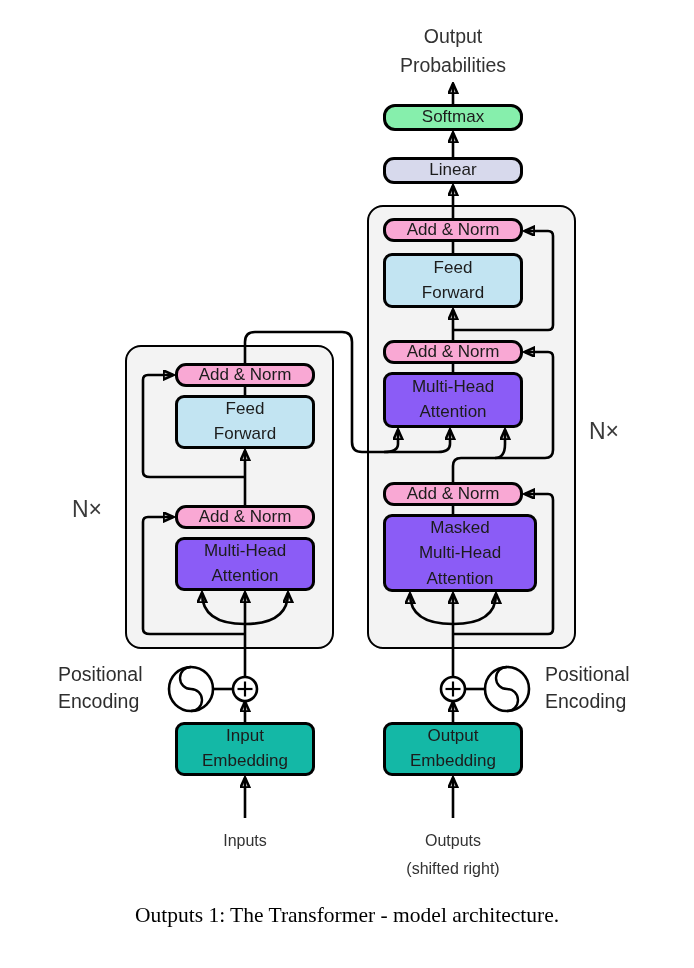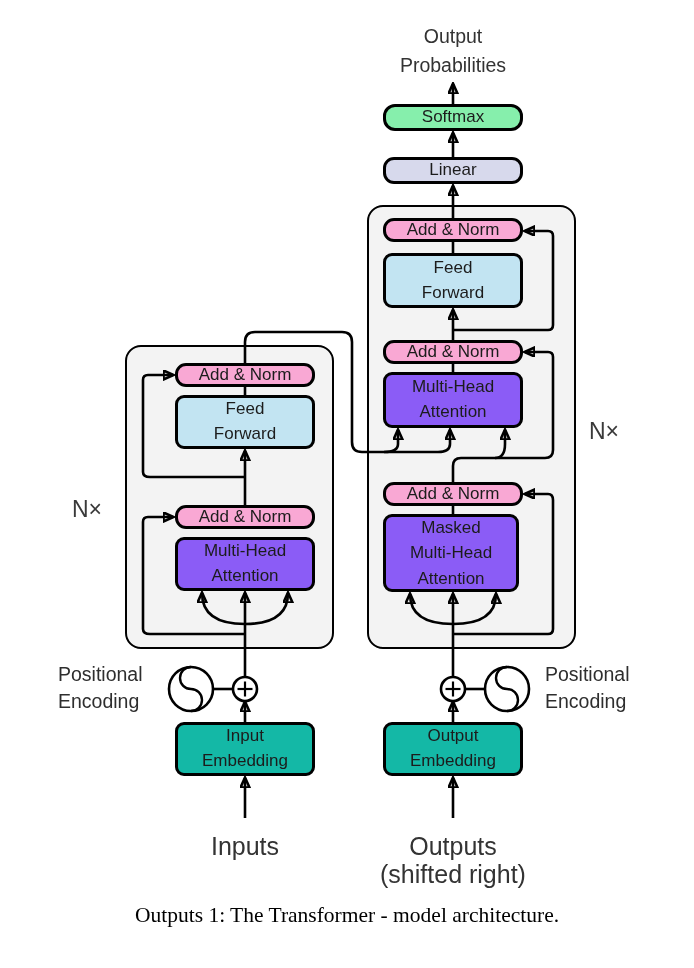--- a/index.html
+++ b/index.html
@@ -27,21 +27,21 @@
   .r10{border-radius:11px;}
   .c-addnorm{background:#f9a8d4;}
   .c-ff{background:#c2e4f2;}
   .c-attn{background:#8b5cf6;}
   .c-softmax{background:#86efac;border-radius:12px;}
   .c-linear{background:#d7d9ec;}
   .c-embed{background:#14b8a6;border-width:3.5px;}
   
   .lbl{position:absolute;z-index:4;white-space:pre-line;color:#2d2d2d;}
   .lbl.center{text-align:center;}
-  .io-label{font-size:25px;color:#333;}
+  .io-label{font-size:16px;color:#333;}
   .top-label{font-size:19.5px;line-height:1.5;color:#333;}
   .pe-label{font-size:19.5px;line-height:1.4;color:#2e2e2e;}
   .n-label{font-size:23px;color:#3a3a3a;}
   .caption{
     position:absolute;z-index:4;width:100%;text-align:center;
     font-family:"Liberation Serif","DejaVu Serif",serif;font-size:21.5px;color:#000;
   }
 </style>
 </head>
 <body>
@@ -116,21 +116,21 @@
 
   <div class="blk c-softmax r10" style="left:383px;top:104px;width:140px;height:27px;">Softmax</div>
   <div class="blk c-linear r10" style="left:383px;top:157px;width:140px;height:27px;">Linear</div>
   <div class="blk c-addnorm r10" style="left:383px;top:218px;width:140px;height:24px;">Add &amp; Norm</div>
   <div class="blk c-ff r8" style="left:383px;top:253px;width:140px;height:55px;">Feed
 Forward</div>
   <div class="blk c-addnorm r10" style="left:383px;top:340px;width:140px;height:24px;">Add &amp; Norm</div>
   <div class="blk c-attn r8" style="left:383px;top:372px;width:140px;height:56px;">Multi-Head
 Attention</div>
   <div class="blk c-addnorm r10" style="left:383px;top:482px;width:140px;height:24px;">Add &amp; Norm</div>
-  <div class="blk c-attn r8" style="left:383px;top:514px;width:136px;height:78px;line-height:1.5;">Masked
+  <div class="blk c-attn r8" style="left:383px;top:514px;width:154px;height:78px;line-height:1.5;">Masked
 Multi-Head
 Attention</div>
   <div class="blk c-embed r8" style="left:383px;top:722px;width:140px;height:54px;">Output
 Embedding</div>
 
   <div class="blk c-addnorm r10" style="left:175px;top:363px;width:140px;height:24px;">Add &amp; Norm</div>
   <div class="blk c-ff r8" style="left:175px;top:395px;width:140px;height:54px;">Feed
 Forward</div>
   <div class="blk c-addnorm r10" style="left:175px;top:505px;width:140px;height:24px;">Add &amp; Norm</div>
   <div class="blk c-attn r8" style="left:175px;top:537px;width:140px;height:54px;">Multi-Head

